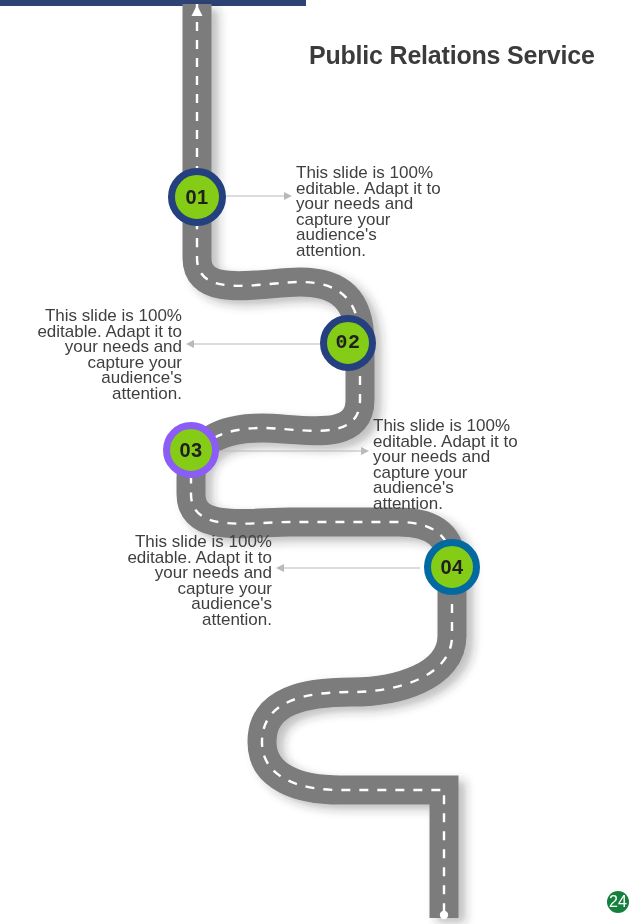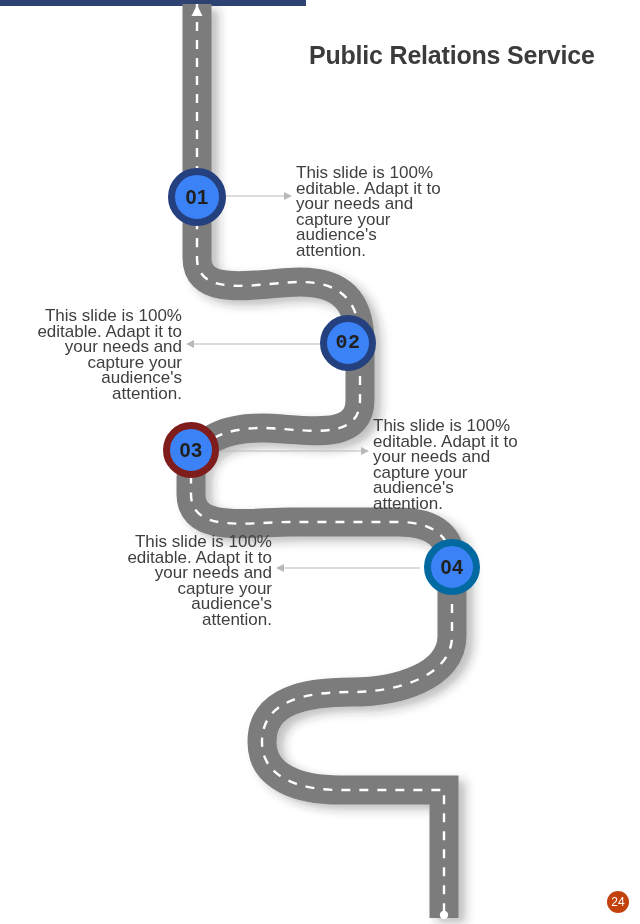--- a/index.html
+++ b/index.html
@@ -48,38 +48,38 @@
     left: 0;
     top: 0;
     width: 640px;
     height: 924px;
   }
 
   
   .milestone {
     position: absolute;
     border-radius: 50%;
-    background: #3b82f6;
+    background: #84cc16;
     box-sizing: border-box;
     display: flex;
     align-items: center;
     justify-content: center;
     z-index: 6;
   }
   .milestone .num {
     font-size: 20px;
     font-weight: bold;
     color: #202020;
     letter-spacing: 0.5px;
     line-height: 1;
   }
 
   #milestone-01 { left: 168px; top: 168px;  width: 58px; height: 58px; border: 7px solid #24407e; }
   #milestone-02 { left: 320px; top: 315px;  width: 56px; height: 56px; border: 7px solid #24407e; font-family: Liberation Mono, monospace; }
-  #milestone-03 { left: 163px; top: 422px;  width: 56px; height: 56px; border: 7px solid #7f1d1d; }
+  #milestone-03 { left: 163px; top: 422px;  width: 56px; height: 56px; border: 7px solid #8b5cf6; }
   #milestone-04 { left: 424px; top: 539px;  width: 56px; height: 56px; border: 7px solid #0369a1; }
 
   
   .desc {
     position: absolute;
     font-size: 17px;
     line-height: 15.6px;
     color: #3f3f3f;
     z-index: 5;
   }
@@ -100,23 +100,23 @@
   #connector-04 { left: 276px; top: 561px;  width: 144px; height: 14px; }
 
   
   #page-badge {
     position: absolute;
     right: 11px;
     bottom: 11px;
     width: 22px;
     height: 22px;
     border-radius: 50%;
-    background: #c2410c;
+    background: #15803d;
     color: #ffffff;
-    font-size: 12px;
+    font-size: 16px;
     display: flex;
     align-items: center;
     justify-content: center;
     z-index: 8;
   }
 </style>
 </head>
 <body>
 
 <div id="top-bar"></div>

